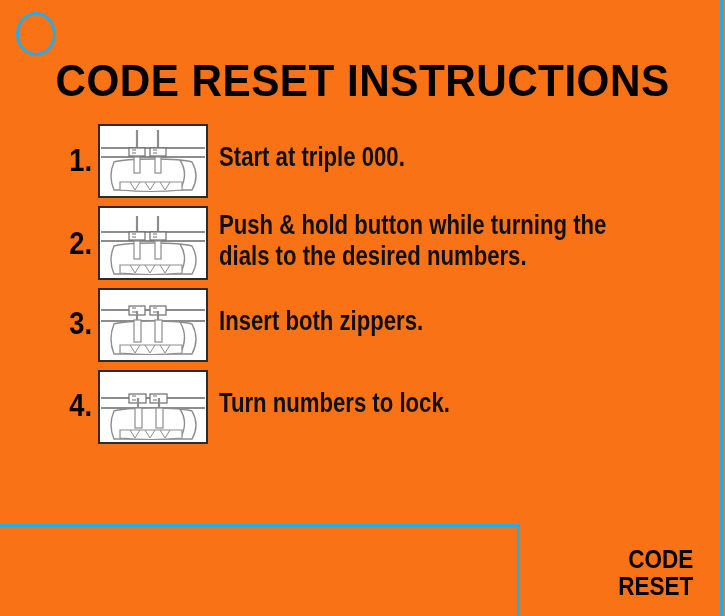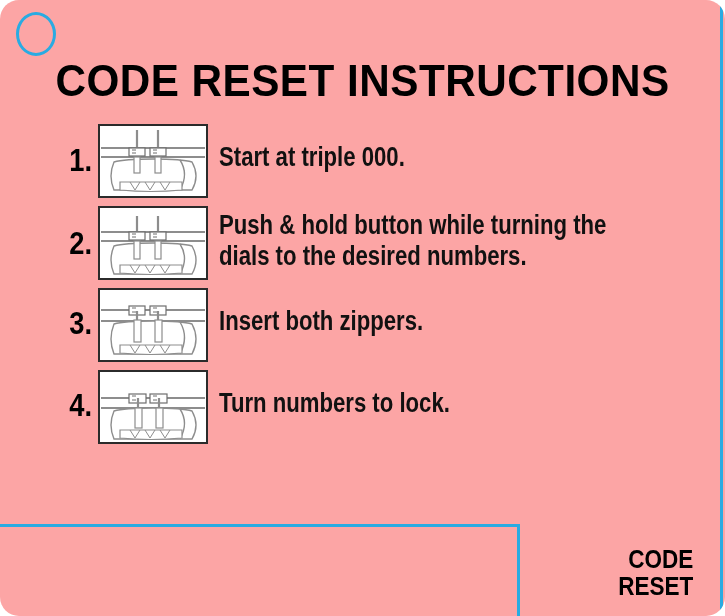--- a/index.html
+++ b/index.html
@@ -7,23 +7,22 @@
     padding: 0;
     background: #ffffff;
   }
   body {
     font-family: "Liberation Sans", sans-serif;
   }
   #page {
     position: relative;
     width: 725px;
     height: 616px;
-    background: #fca5a5;
+    background: #f97316;
     overflow: hidden;
-    border-radius: 19px;
   }
 
   
   .deco-circle {
     position: absolute;
     left: 16px;
     top: 12px;
     width: 40px;
     height: 44px;
     border: 3px solid #29ABE2;

